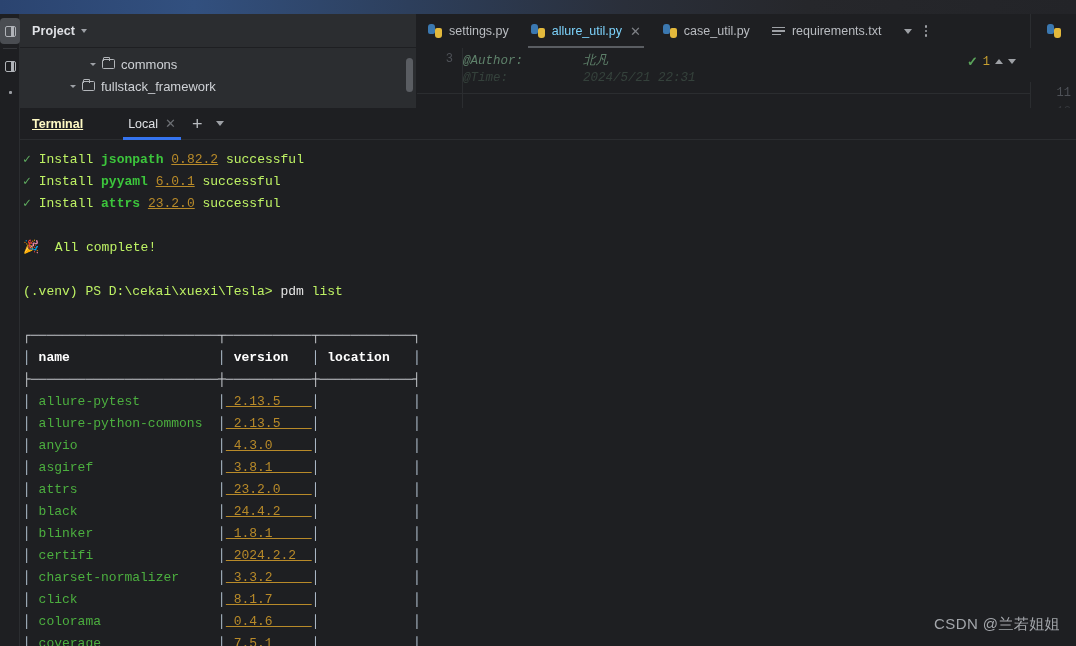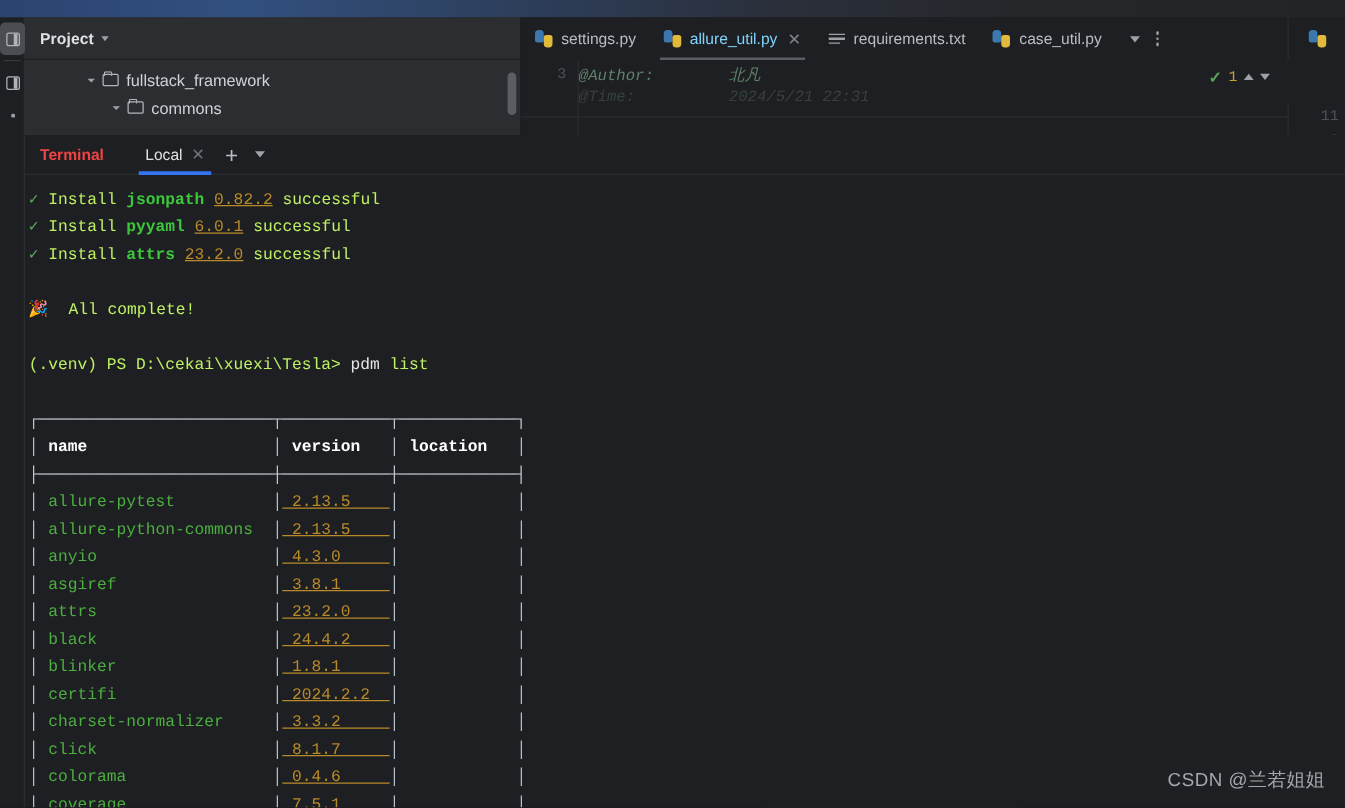--- a/index.html
+++ b/index.html
@@ -132,21 +132,21 @@
   .editor-bottom-line {
     position: absolute; left: 417px; top: 93px; width: 613px; height: 1px; background: #2b2d30;
   }
 
   
   .terminal {
     position: absolute; left: 20px; top: 108px; width: 1056px; height: 538px; background: #1e1f22;
   }
   .term-tabs { height: 32px; display: flex; align-items: center; gap: 0; padding-left: 12px;
                border-bottom: 1px solid #2b2d30; position: relative; }
-  .term-title { font-size: 12.5px; color: #ef4444; font-weight: bold; margin-right: 26px; }
+  .term-title { font-size: 12.5px; color: #fef9c3; font-weight: bold; margin-right: 38px; text-decoration: underline; }
   .term-tab { position: relative; display: flex; align-items: center; gap: 7px; padding: 0 7px; height: 32px; }
   .term-tab .lbl { font-size: 12.5px; color: #dfe1e5; }
   .term-tab.active::after { content:""; position:absolute; left:2px; right:2px; bottom:0; height:2.5px; background:#3574f0; }
   .term-x { font-size: 13px; color: #6d7075; }
   .term-plus { font-size: 18px; color: #b9bcc1; padding: 0 9px; line-height: 1; font-weight: 300; }
 
   .term-body {
     position: relative; height: 506px; overflow: hidden;
     font-family: "Liberation Mono", monospace; font-size: 13px; line-height: 22px;
     padding: 9px 0 0 3px; color: #bcbec4;
@@ -191,30 +191,30 @@
       </div>
     </div>
   </div>
 
   <div class="project-panel">
     <div class="project-head">
       <span class="project-title">Project</span>
       <span class="chev"></span>
     </div>
     <div class="tree">
+      <div class="tree-row r2">
+        <span class="chev-s"></span>
+        <span class="folder"></span>
+        <span>commons</span>
+      </div>
       <div class="tree-row r1">
         <span class="chev-s"></span>
         <span class="folder"></span>
         <span>fullstack_framework</span>
       </div>
-      <div class="tree-row r2">
-        <span class="chev-s"></span>
-        <span class="folder"></span>
-        <span>commons</span>
-      </div>
     </div>
     <div class="tree-scroll-v"></div>
     <div class="tree-scroll-h"></div>
   </div>
 
   <div class="editor-area">
     <div class="tabbar">
 
       <div class="tab">
         <span class="pyico">
@@ -227,34 +227,34 @@
       <div class="tab active">
         <span class="pyico">
             <i class="b"></i>
             <i class="y"></i>
           </span>
         <span class="lbl">allure_util.py</span>
         <span class="tab-x">✕</span>
       </div>
 
       <div class="tab">
-        <span class="txtico">
-            <span></span>
-            <span></span>
-            <span></span>
-          </span>
-        <span class="lbl">requirements.txt</span>
-      </div>
-
-      <div class="tab">
         <span class="pyico">
             <i class="b"></i>
             <i class="y"></i>
           </span>
         <span class="lbl">case_util.py</span>
+      </div>
+
+      <div class="tab">
+        <span class="txtico">
+            <span></span>
+            <span></span>
+            <span></span>
+          </span>
+        <span class="lbl">requirements.txt</span>
       </div>
 
       <div class="tab-tools">
         <span class="chev-d"></span>
         <span class="kebab">
             <span></span>
             <span></span>
             <span></span>
           </span>
       </div>

